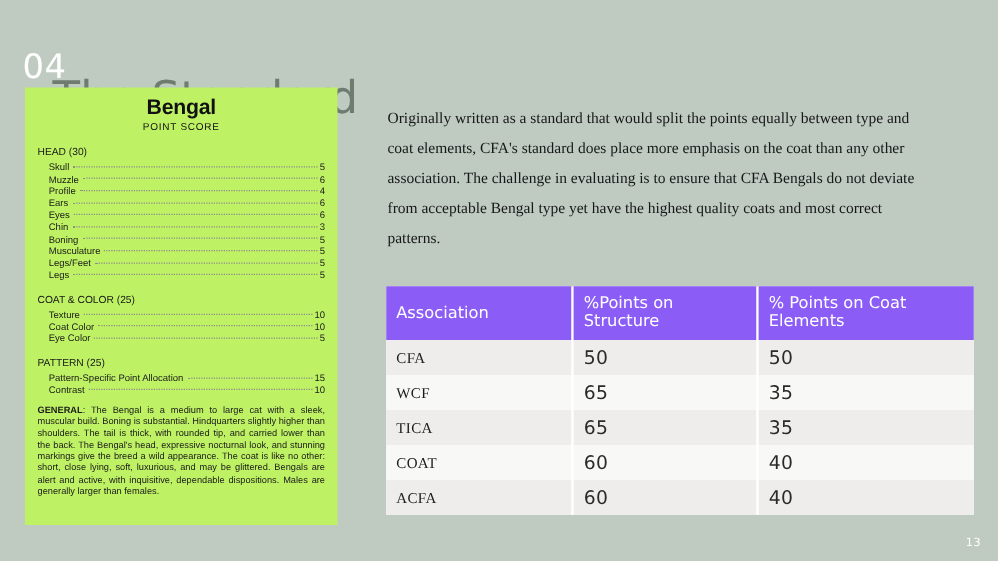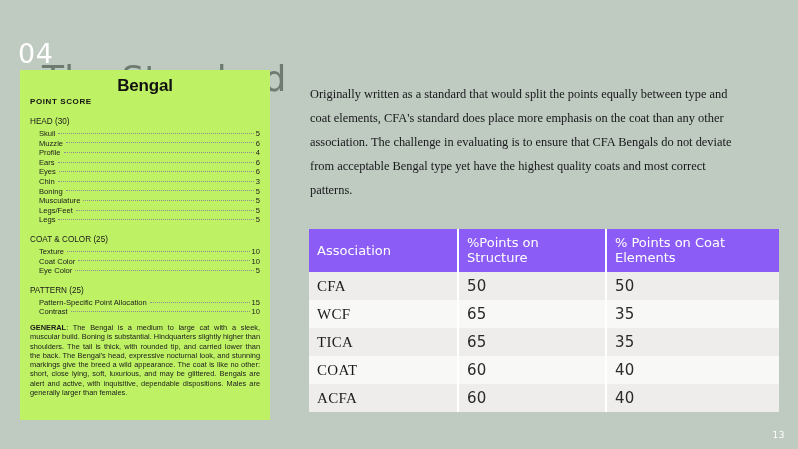--- a/index.html
+++ b/index.html
@@ -58,22 +58,23 @@
   #doc-title {
     text-align: center;
     font-family: "Liberation Sans", sans-serif;
     font-weight: bold;
     font-size: 17px;
     line-height: 19px;
     color: #111111;
     letter-spacing: -0.2px;
   }
   #doc-subtitle {
-    font-family: "Liberation Sans", sans-serif;
-    font-weight: bold;
+    text-align: center;
+    font-family: "Liberation Sans", sans-serif;
+    font-weight: normal;
     font-size: 8px;
     line-height: 11px;
     letter-spacing: 0.6px;
     color: #111111;
     margin-top: 1px;
   }
   .section-heading {
     font-family: "Liberation Sans", sans-serif;
     font-size: 8.2px;
     line-height: 11px;
@@ -153,21 +154,21 @@
   #comparison-table tbody td {
     padding: 5px 8px;
     border-right: 2px solid #ffffff;
     height: 27px;
   }
   #comparison-table tbody td:last-child { border-right: none; }
   #comparison-table tbody tr.row-odd td  { background: #eeedeb; }
   #comparison-table tbody tr.row-even td { background: #f8f8f7; }
   .cell-assoc {
     font-family: "Liberation Serif", serif;
-    font-size: 15px;
+    font-size: 12px;
     font-variant: small-caps;
     letter-spacing: 0.3px;
     color: #1b1b1b;
   }
   .cell-num {
     font-family: "DejaVu Sans", sans-serif;
     font-size: 15px;
     color: #2a2a2a;
     letter-spacing: 0.3px;
   }

